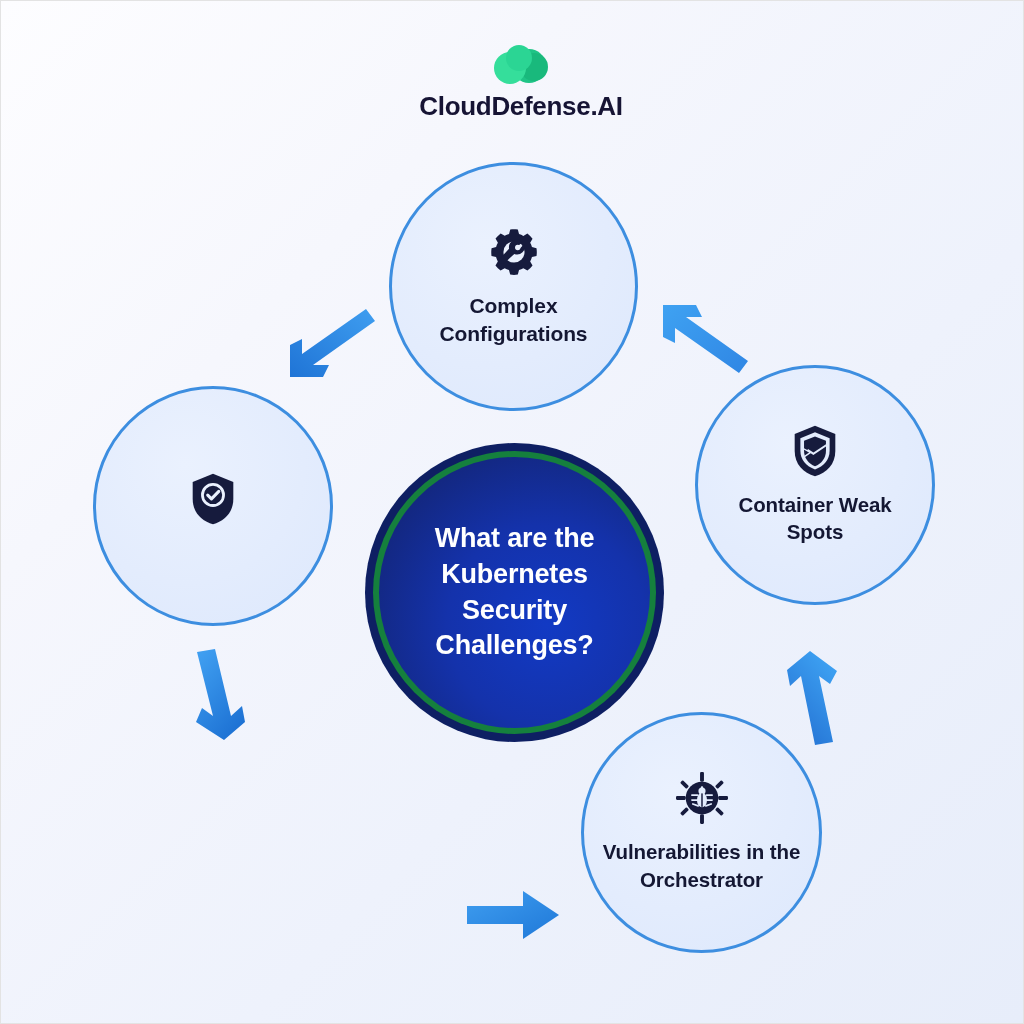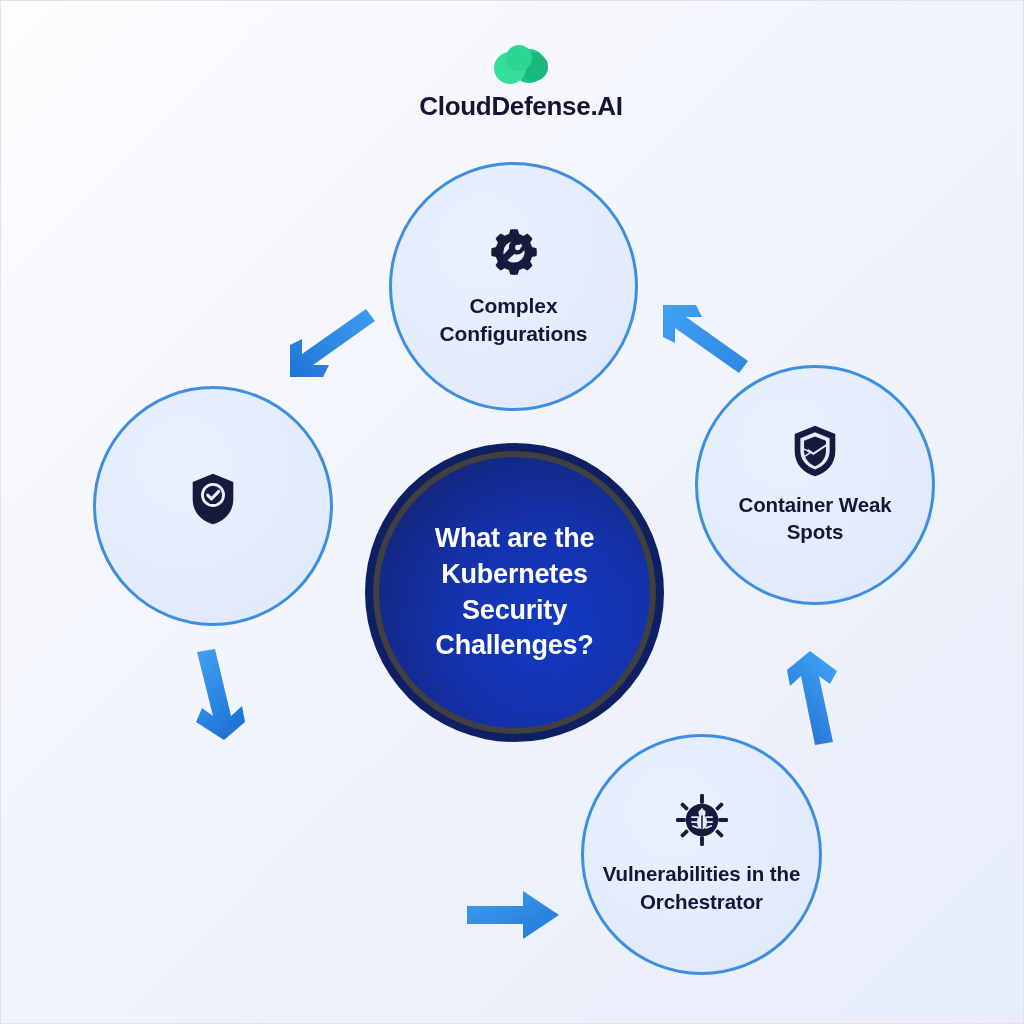--- a/index.html
+++ b/index.html
@@ -93,21 +93,21 @@
     line-height: 1.32;
     text-align: center;
     padding: 0 16px;
     letter-spacing: -0.1px;
   }
 
   #node-complex       { left: 388px; top: 161px;  width: 249px; height: 249px; }
   #node-pods          { left: 92px;  top: 385px;  width: 240px; height: 240px; }
   #node-container     { left: 694px; top: 364px;  width: 240px; height: 240px; }
   #node-api           { left: 204px; top: 737px;  width: 241px; height: 241px; }
-  #node-orchestrator  { left: 580px; top: 733px;  width: 241px; height: 241px; }
+  #node-orchestrator  { left: 580px; top: 711px;  width: 241px; height: 241px; }
 
   #node-container .node-label,
   #node-orchestrator .node-label { font-size: 20.5px; }
 
   
   #center-node {
     position: absolute;
     left: 364px;
     top: 442px;
     width: 299px;
@@ -116,21 +116,21 @@
     background: #0e1f63;
     display: flex;
     align-items: center;
     justify-content: center;
     box-sizing: border-box;
   }
   #center-ring {
     width: 283px;
     height: 283px;
     border-radius: 50%;
-    background: #404040;
+    background: #15803d;
     display: flex;
     align-items: center;
     justify-content: center;
   }
   #center-inner {
     width: 271px;
     height: 271px;
     border-radius: 50%;
     background: radial-gradient(circle at 62% 62%, #123ac4 0%, #1432ab 42%, #13277f 78%, #122163 100%);
     display: flex;

